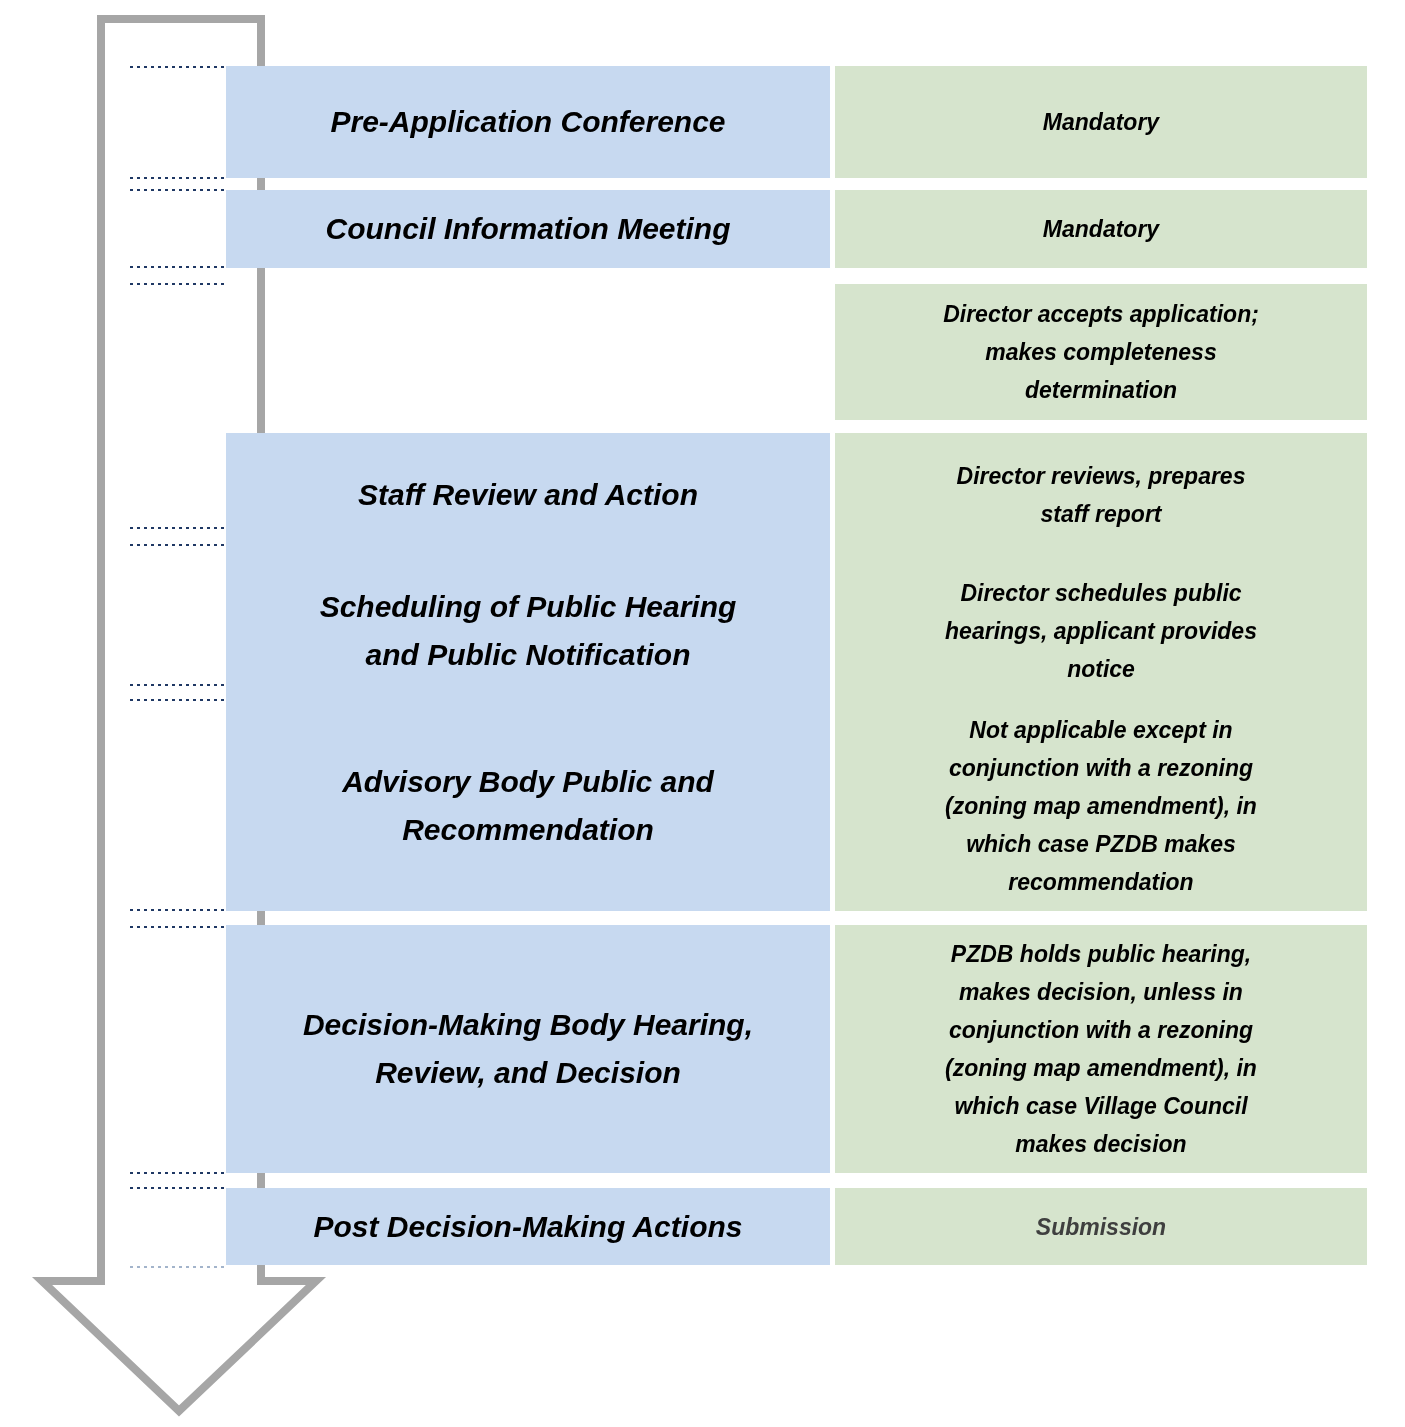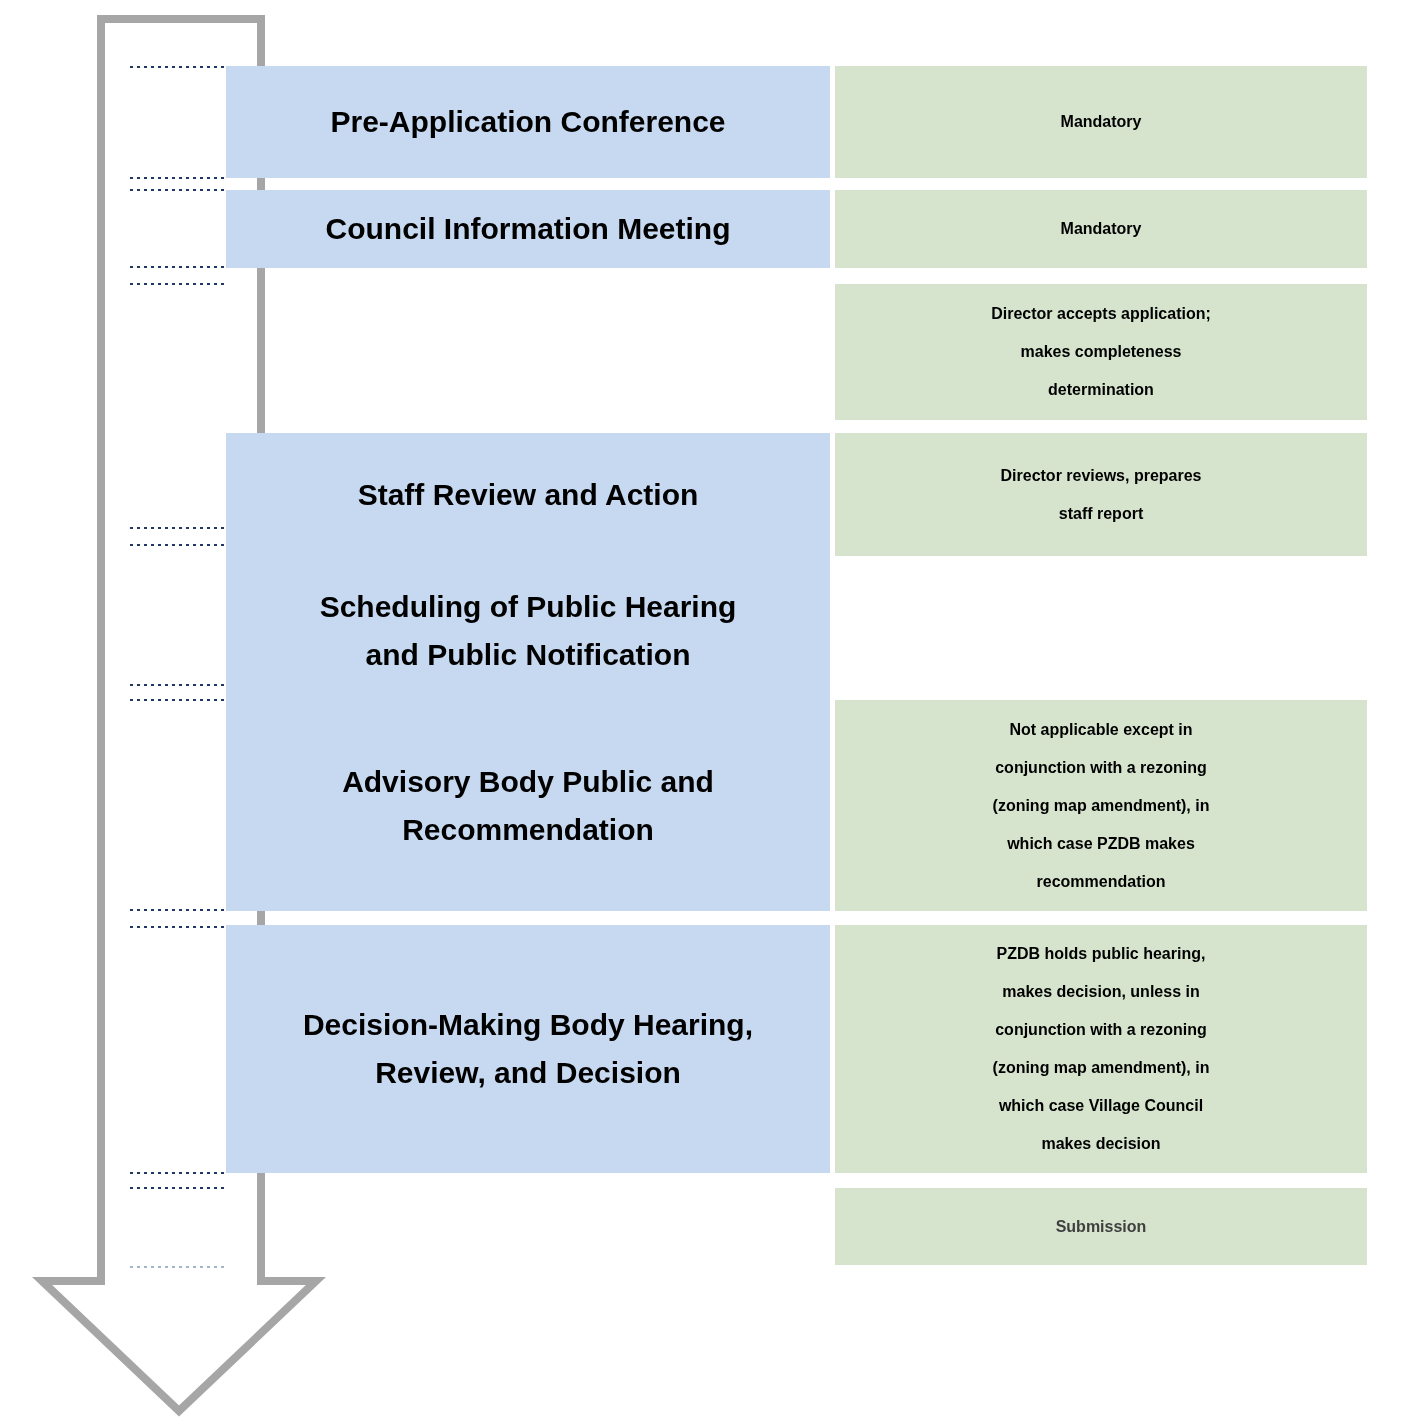--- a/index.html
+++ b/index.html
@@ -26,33 +26,34 @@
     position: absolute;
     top: 0;
     height: 100%;
     display: flex;
     align-items: center;
     justify-content: center;
     text-align: center;
     font-weight: bold;
     color: #000000;
     white-space: pre-line;
+    font-style: italic;
   }
   .step-box {
     left: 226px;
     width: 604px;
     background: var(--step-bg);
     font-size: 30px;
     line-height: 48px;
   }
   .detail-box {
     left: 835px;
     width: 532px;
     background: var(--detail-bg);
-    font-size: 16px;
+    font-size: 23px;
     line-height: 38px;
   }
   .detail-muted { color: var(--detail-muted-text); }
   .leader {
     position: absolute;
     left: 130px;
     width: 97px;
     height: 2px;
     z-index: 2;
     background: repeating-linear-gradient(90deg, var(--leader) 0 3px, transparent 3px 7px);
@@ -103,20 +104,23 @@
 
   <div class="row" style="top:433px;height:123px;width:100%">
     <div class="box step-box">Staff Review and Action</div>
     <div class="box detail-box">Director reviews, prepares
 staff report</div>
   </div>
 
   <div class="row" style="top:545px;height:172px;width:100%">
     <div class="box step-box">Scheduling of Public Hearing
 and Public Notification</div>
+    <div class="box detail-box">Director schedules public
+hearings, applicant provides
+notice</div>
   </div>
 
   <div class="row" style="top:700px;height:211px;width:100%">
     <div class="box step-box">Advisory Body Public and
 Recommendation</div>
     <div class="box detail-box">Not applicable except in
 conjunction with a rezoning
 (zoning map amendment), in
 which case PZDB makes
 recommendation</div>
@@ -127,16 +131,17 @@
 Review, and Decision</div>
     <div class="box detail-box">PZDB holds public hearing,
 makes decision, unless in
 conjunction with a rezoning
 (zoning map amendment), in
 which case Village Council
 makes decision</div>
   </div>
 
   <div class="row" style="top:1188px;height:77px;width:100%">
+    <div class="box step-box">Post Decision-Making Actions</div>
     <div class="box detail-box detail-muted">Submission</div>
   </div>
 
 </div>
 
 </body></html>

